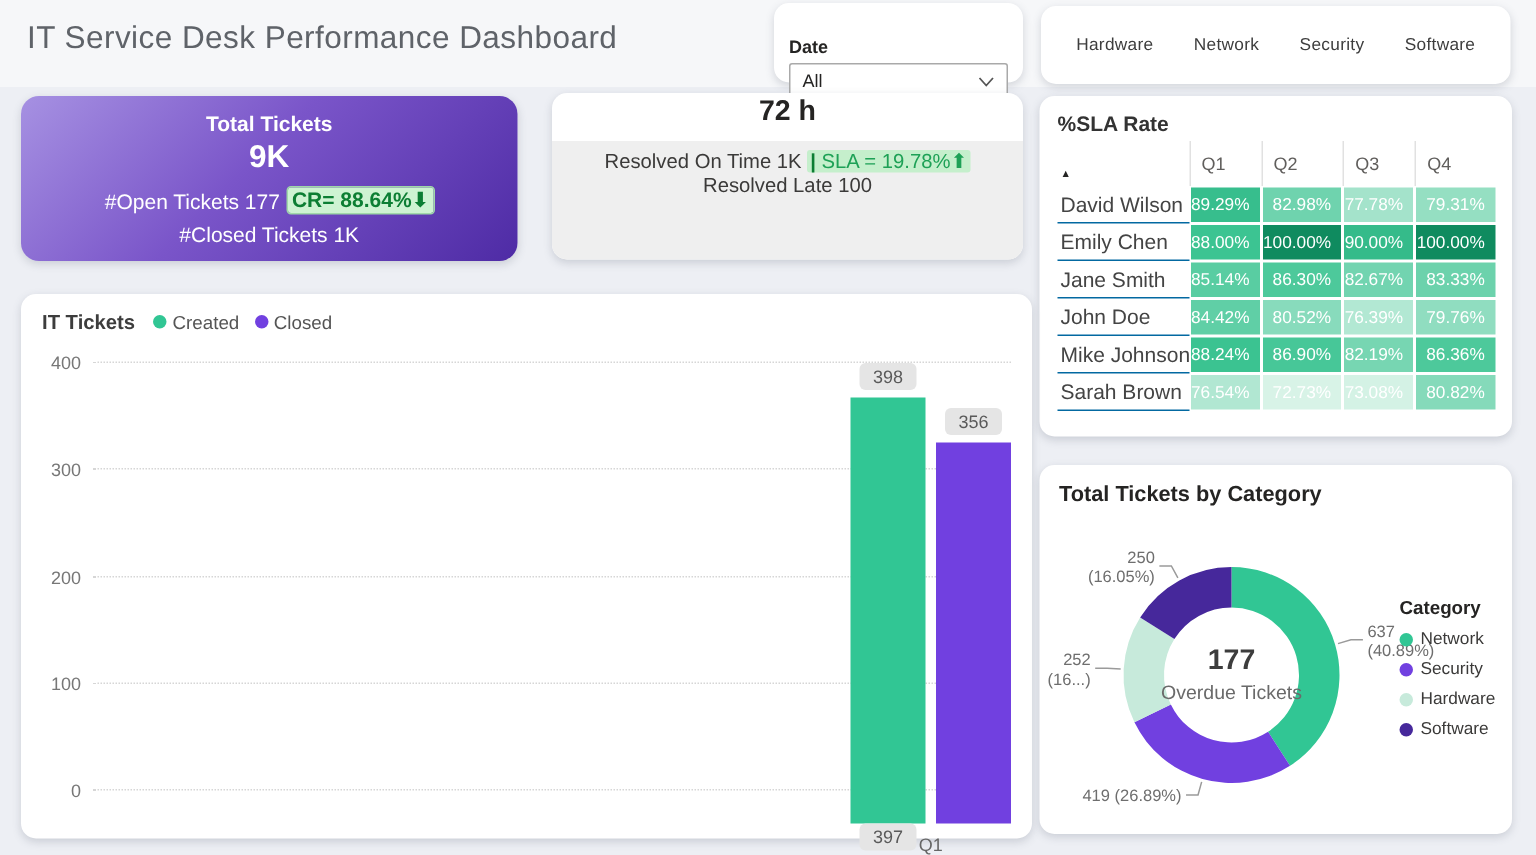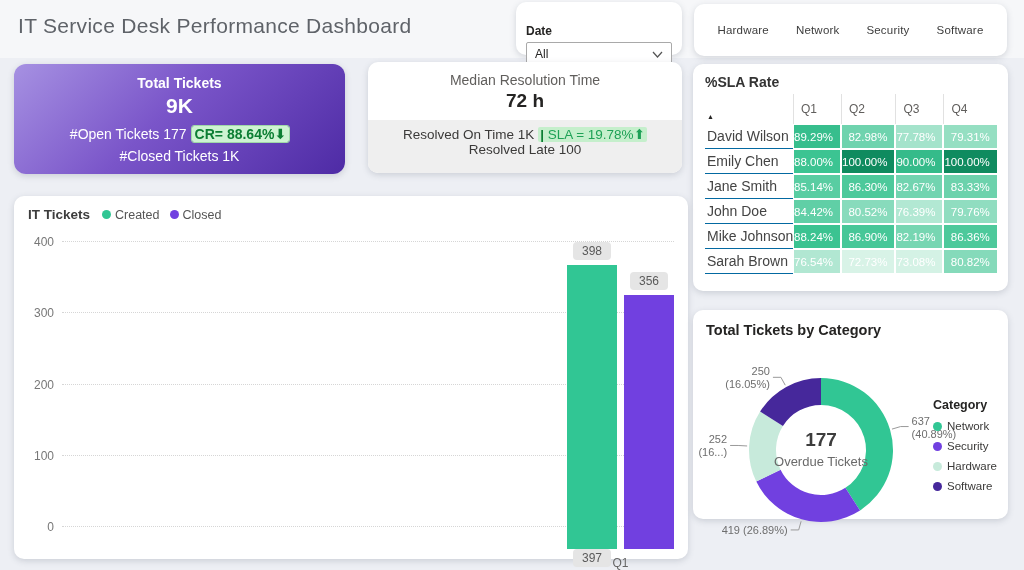--- a/index.html
+++ b/index.html
@@ -78,21 +78,21 @@
   .groups { position:absolute; left:0; right:0; top:0; bottom:0; display:flex; justify-content:space-around; align-items:flex-end;flex-direction:column; }
   .bar-group { display:flex; gap:7px; align-items:flex-end; }
   .bar-col { display:flex; flex-direction:column; align-items:center; }
   .bar-badge {
     background:#e5e5e5; color:#5a5a5a; font-size:12px; padding:2px 9px;
     border-radius:4px; margin-bottom:5px; white-space:nowrap;
   }
   .bar-rect { width:50px; }
   .xlabel { position:absolute; top:100%; margin-top:7px; font-size:12px; color:#666; transform:translateX(-50%); }
   
-  .donut-card { left:693px; top:310px; width:315px; height:209px; }
+  .donut-card { left:693px; top:310px; width:315px; height:246px; }
   .donut-title { position:absolute; left:13px; top:12px; font-size:14.5px; font-weight:bold; color:#252423; }
   .donut-svg { position:absolute; left:0; top:0; }
   .donut-legend { position:absolute; left:240px; top:88px; display:flex; flex-direction:column; gap:8px; }
   .donut-legend .lg-title { font-size:12.5px; font-weight:bold; color:#252423; }
   .lg-item { display:flex; align-items:center; gap:5px; font-size:11.5px; color:#3b3a39; }
 </style>
 </head>
 <body>
 
 <div class="header-band"></div>
@@ -119,21 +119,20 @@
   <div class="t1">Total Tickets</div>
   <div class="t2">9K</div>
   <div class="row">
     <span>#Open Tickets 177</span>
     <span class="badge-cr"><span>CR= 88.64%</span><span>⬇</span></span>
   </div>
   <div class="t4">#Closed Tickets 1K</div>
 </div>
 
 <div class="card kpi-median">
-  <div class="t1">Median Resolution Time</div>
   <div class="t2">72 h</div>
   <div class="graybox">
     <div class="row">
       <span>Resolved On Time 1K</span>
       <span class="badge-sla"><span class="pipe">|</span><span> SLA = 19.78%</span><span>⬆</span></span>
     </div>
     <div class="row">Resolved Late 100</div>
   </div>
 </div>
 

